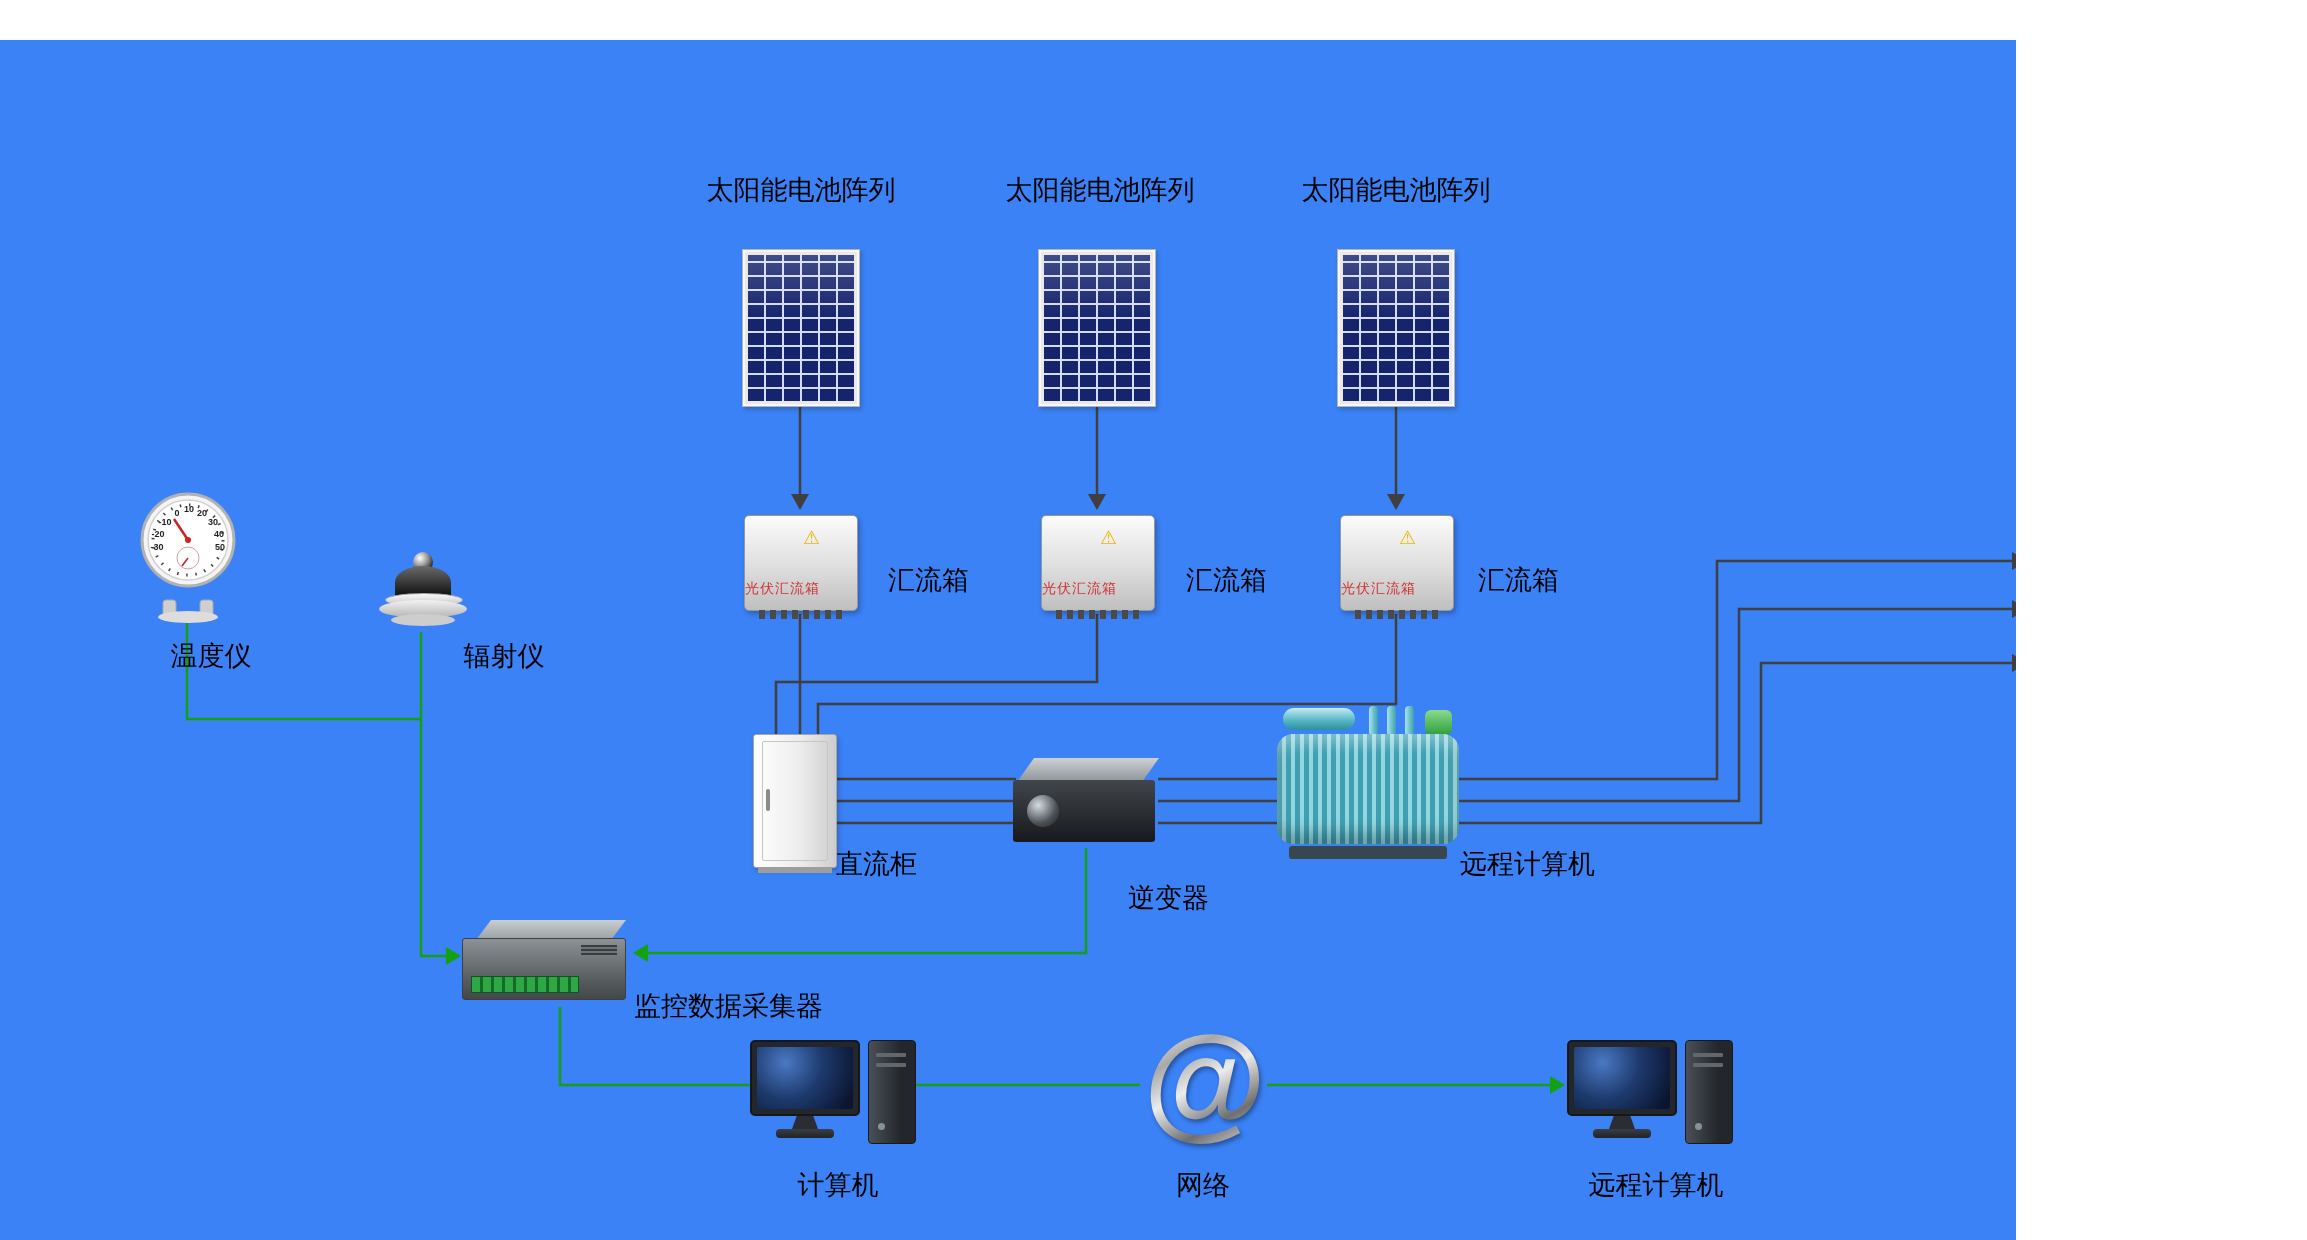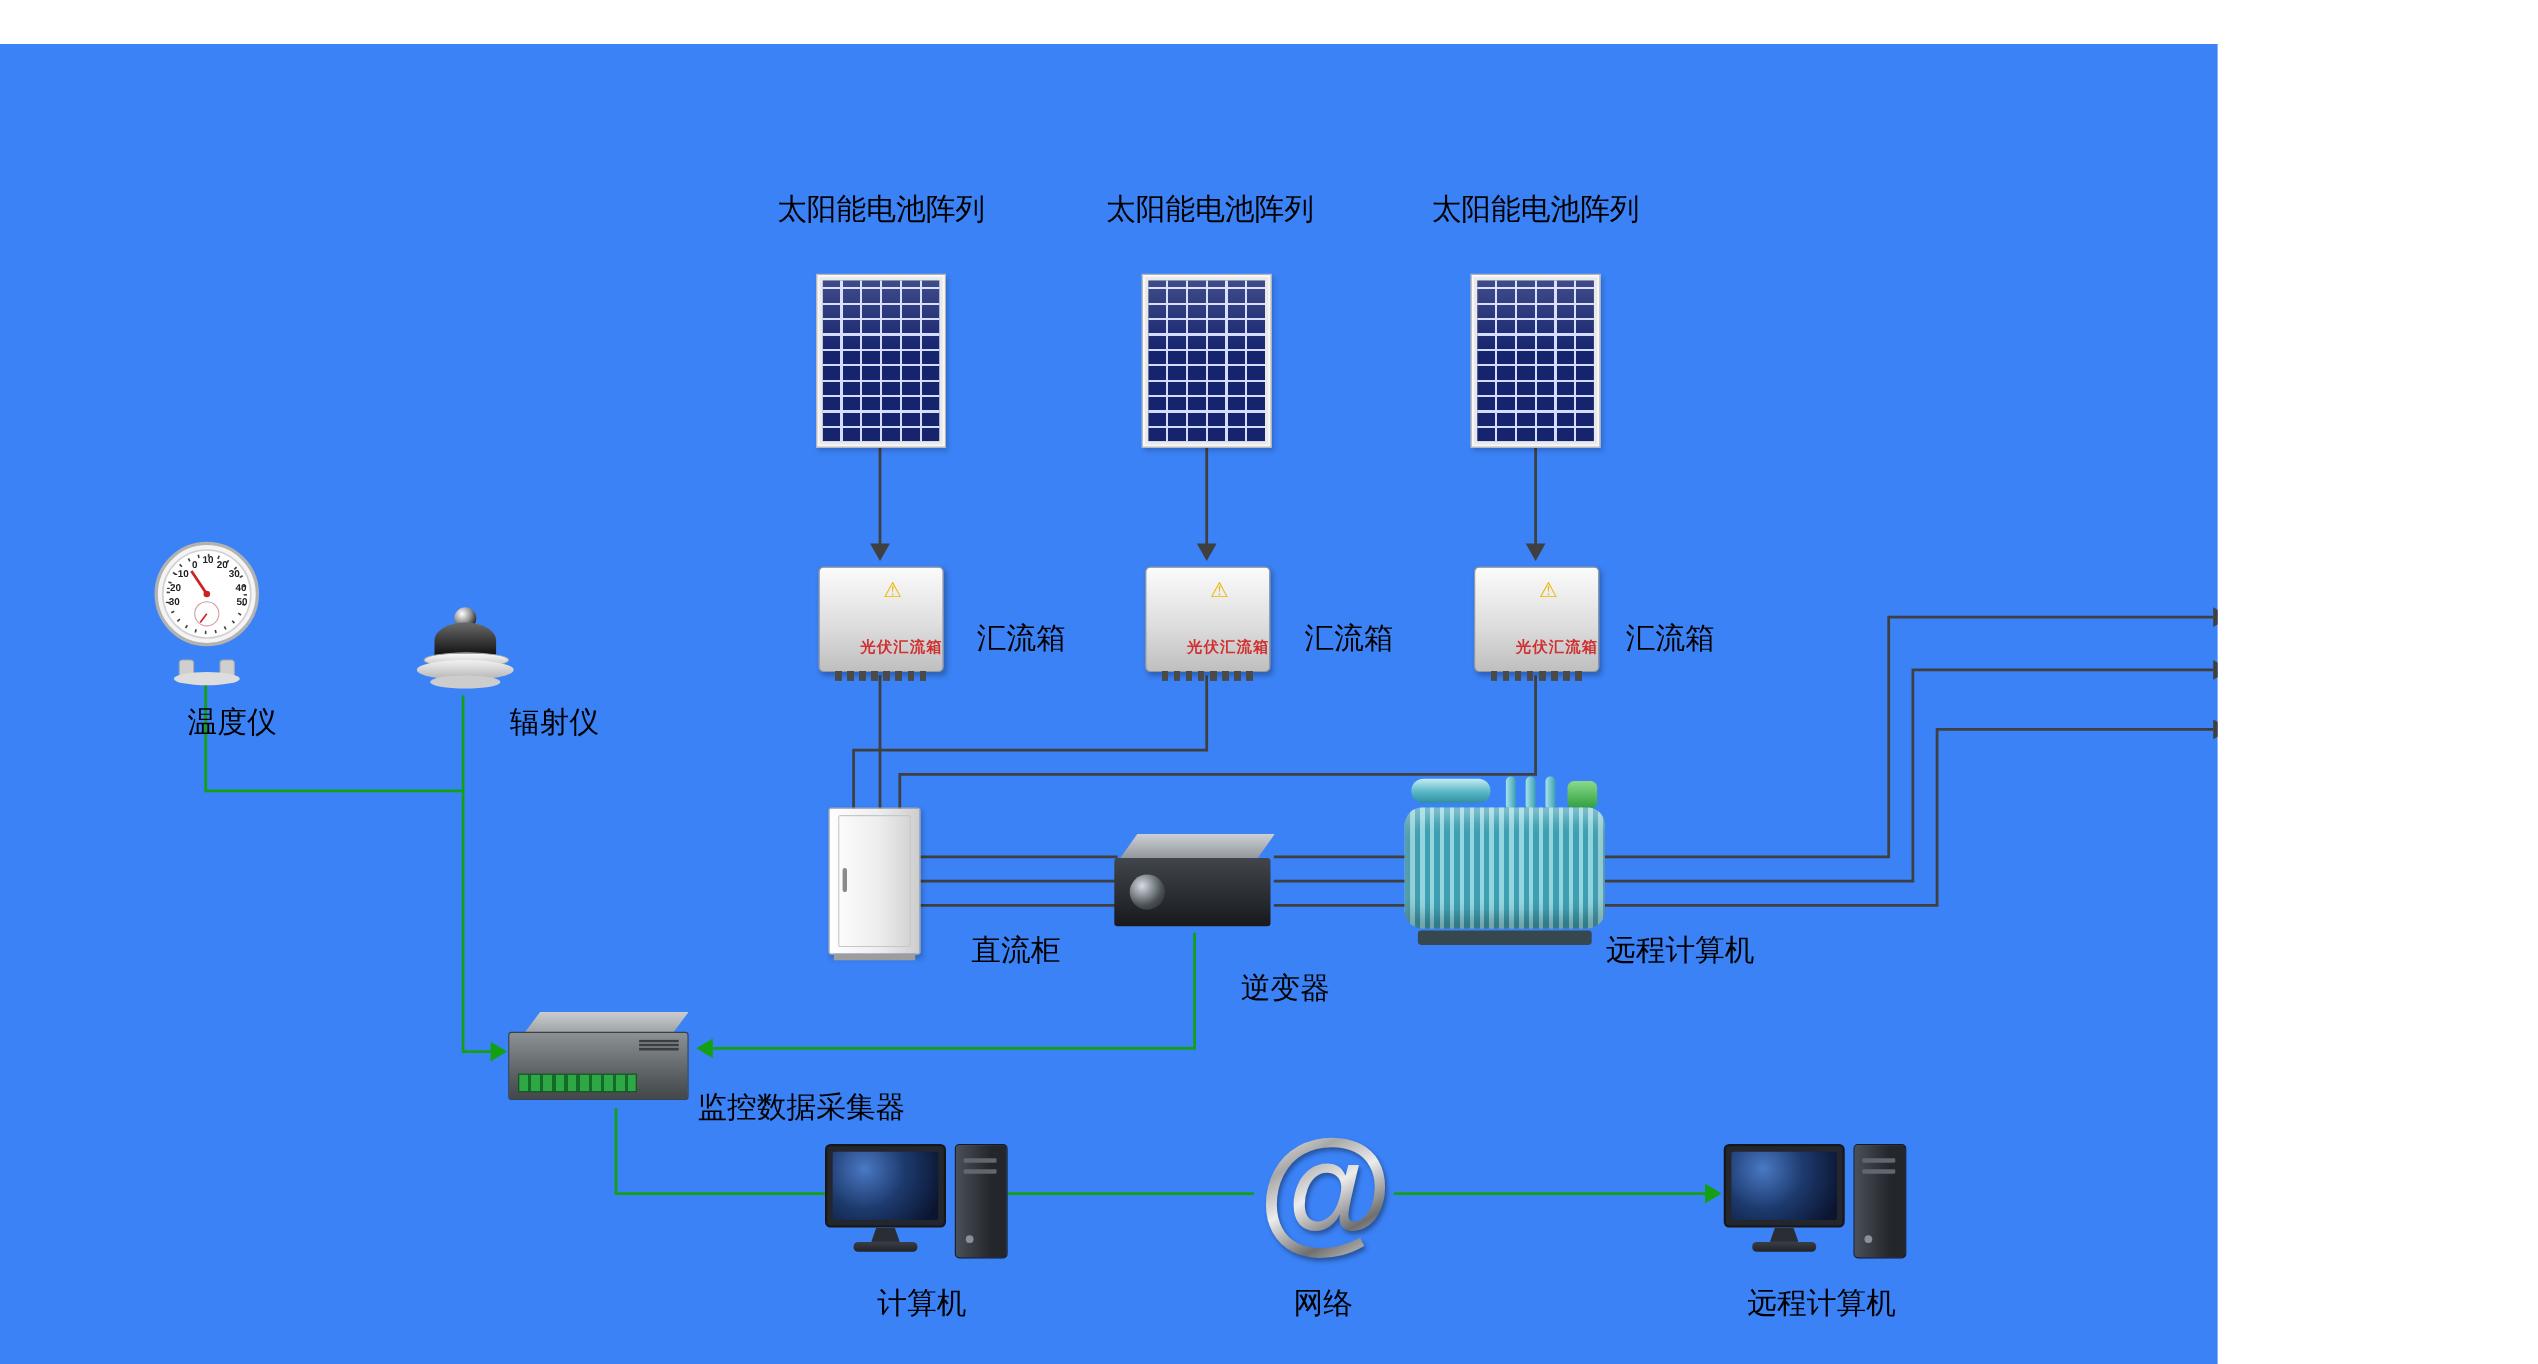--- a/index.html
+++ b/index.html
@@ -14,22 +14,22 @@
          box-shadow:inset 0 0 0 2px #f7f7f7,2px 3px 4px rgba(0,0,0,.18);padding:5px;box-sizing:border-box;}
   .cells{width:100%;height:100%;background-color:#16246e;
          background-image:linear-gradient(rgba(255,255,255,.18),rgba(255,255,255,0) 45%),
          repeating-linear-gradient(90deg,transparent 0 16px,#d4dcff 16px 18px),
          repeating-linear-gradient(0deg,transparent 0 12px,#d4dcff 12px 14px);}
 
   
   .combiner{position:absolute;width:112px;height:94px;border-radius:5px;border:1px solid #979797;
             background:linear-gradient(180deg,#fbfbfb,#dedede 55%,#bfbfbf);box-shadow:2px 3px 5px rgba(0,0,0,.25);}
   .cb-warn{position:absolute;top:12px;left:58px;font-size:19px;color:#eab600;line-height:1;}
-  .cb-text{position:absolute;bottom:12px;left:0;width:100%;text-align:right;font-size:14px;
-           font-weight:bold;color:#d03030;letter-spacing:1px;}
+  .cb-text{position:absolute;bottom:12px;left:0;width:100%;text-align:left;font-size:14px;
+           font-weight:normal;color:#d03030;letter-spacing:1px;}
   .cb-pins{position:absolute;bottom:-9px;left:14px;right:14px;height:9px;
            background:repeating-linear-gradient(90deg,#4a4a4a 0 6px,transparent 6px 11px);}
 
   
   .cabinet{position:absolute;width:82px;height:132px;border:1px solid #a6a6a6;border-radius:3px;
            background:linear-gradient(90deg,#ffffff,#ededed 55%,#cdcdcd);box-shadow:2px 3px 5px rgba(0,0,0,.2);}
   .cab-door{position:absolute;inset:6px 8px;border:1px solid #c6c6c6;border-radius:2px;}
   .cab-handle{position:absolute;left:12px;top:54px;width:4px;height:22px;background:#8a8a8a;border-radius:2px;}
   .cab-base{position:absolute;bottom:-6px;left:4px;right:4px;height:6px;background:#9d9d9d;}
 
@@ -226,21 +226,21 @@
 
   <div class="lbl" style="left:888px;top:522px;">汇流箱</div>
   <div class="lbl" style="left:1186px;top:522px;">汇流箱</div>
   <div class="lbl" style="left:1478px;top:522px;">汇流箱</div>
 
   <div class="cabinet" style="left:753px;top:694px;">
     <div class="cab-door"></div>
     <div class="cab-handle"></div>
     <div class="cab-base"></div>
   </div>
-  <div class="lbl" style="left:883px;top:806px;">直流柜</div>
+  <div class="lbl" style="left:836px;top:806px;">直流柜</div>
 
   <div class="inverter" style="left:1013px;top:718px;">
     <div class="inv-top"></div>
     <div class="inv-front">
       <div class="inv-port"></div>
     </div>
   </div>
   <div class="lbl" style="left:1128px;top:840px;">逆变器</div>
 
   <div class="transformer" style="left:1277px;top:666px;">

